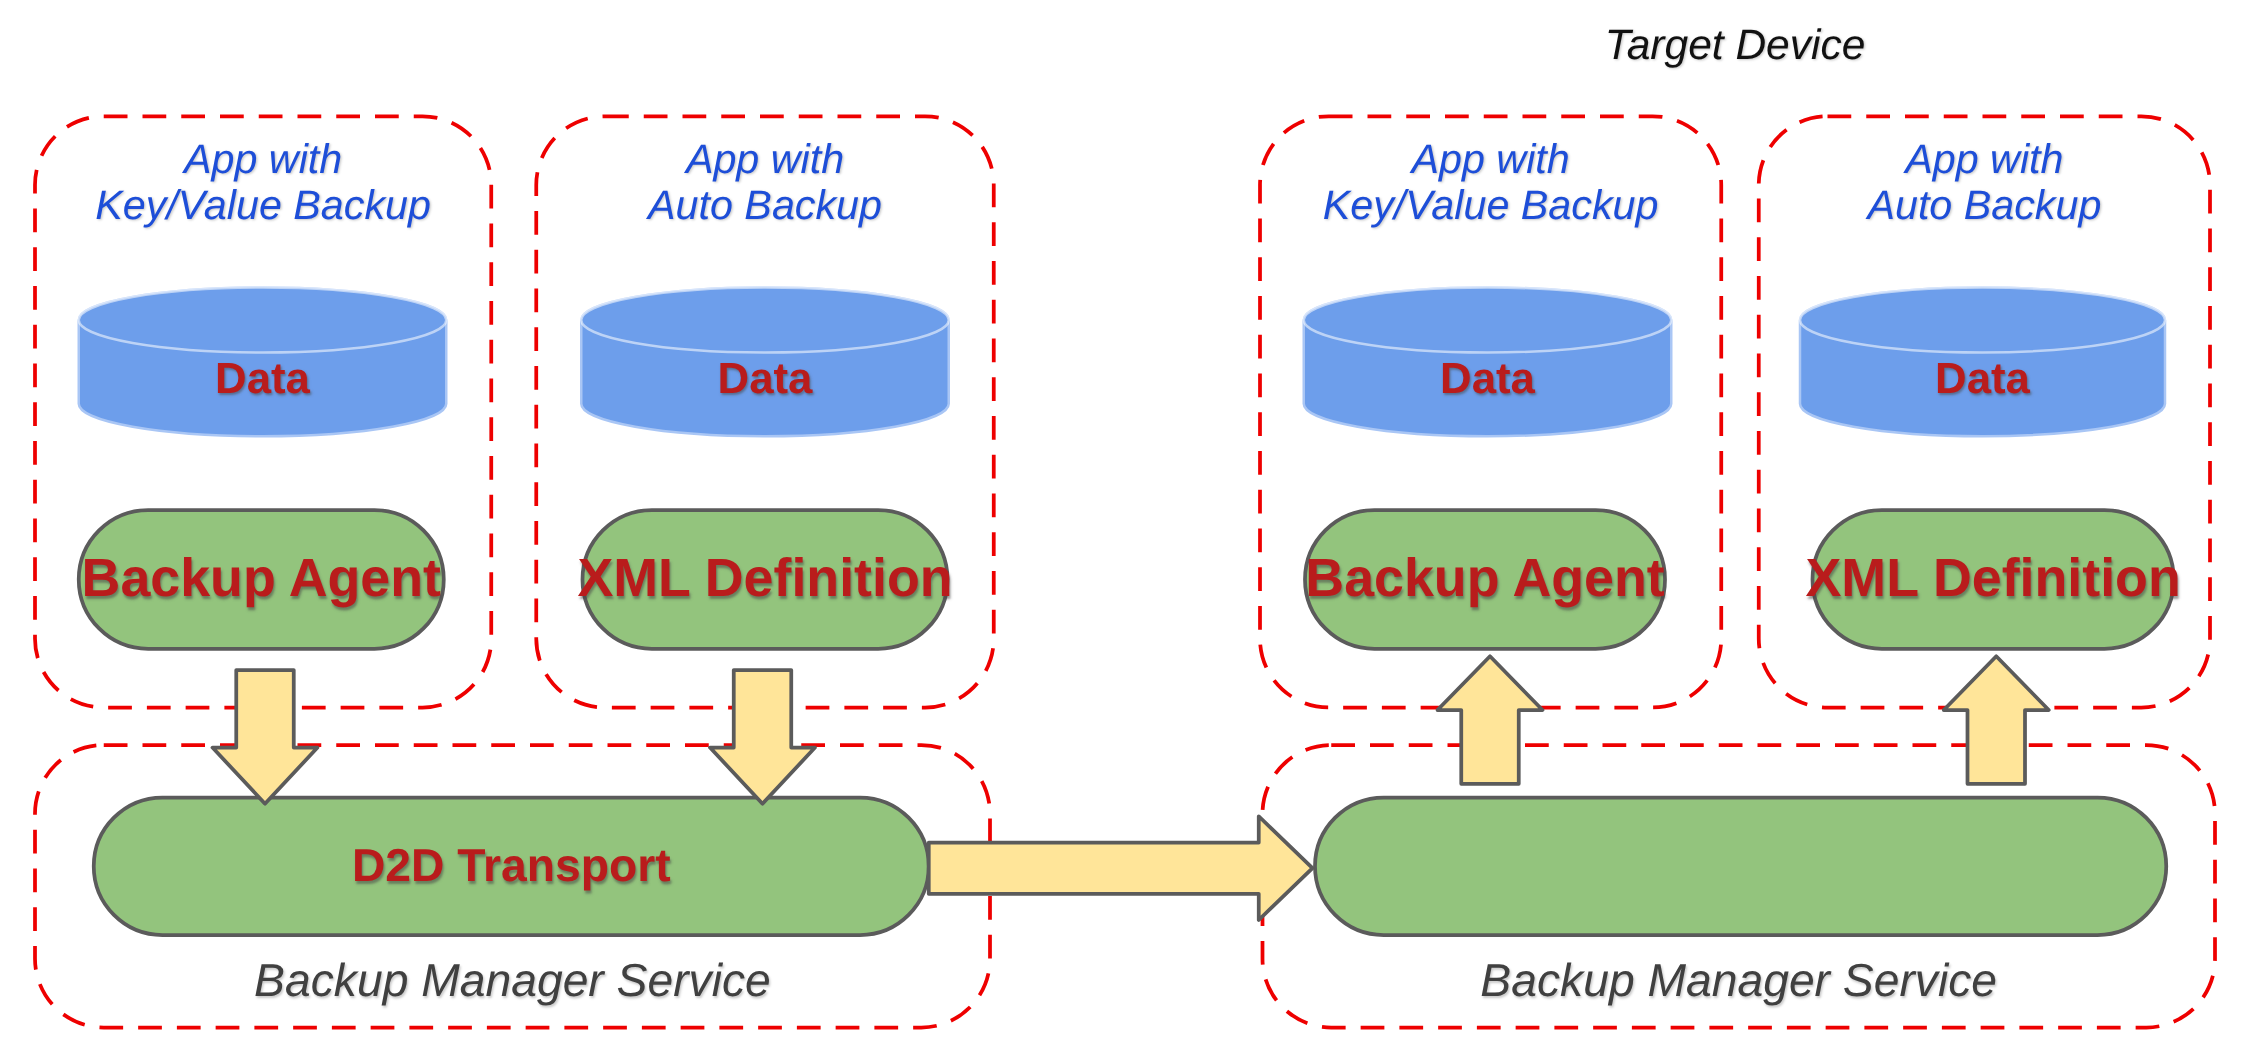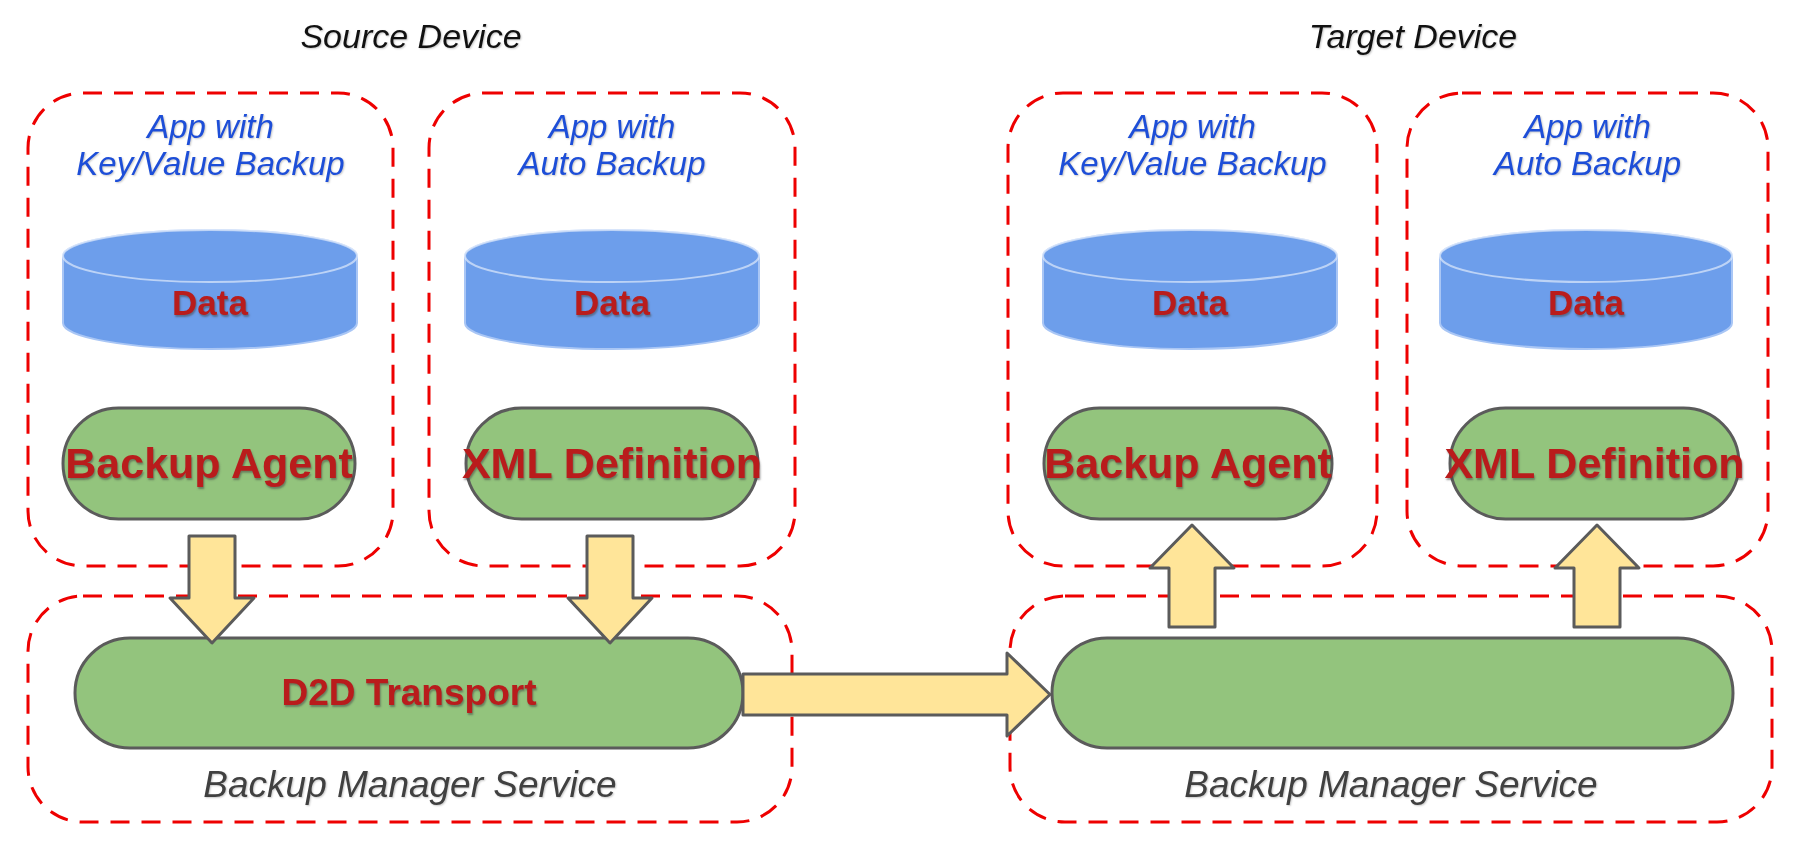--- a/index.html
+++ b/index.html
@@ -95,22 +95,21 @@
 
     <g fill="#ffe599" stroke="#5b5b5b" stroke-width="3" stroke-linejoin="round">
       <path d="M189 536 L235 536 L235 598 L254 598 L212 643 L170 598 L189 598 Z"></path>
       <path d="M587 536 L633 536 L633 598 L652 598 L610 643 L568 598 L587 598 Z"></path>
       <path d="M743 674 L1007 674 L1007 653 L1050 694.5 L1007 736 L1007 715 L743 715 Z"></path>
       <path d="M1192 525 L1234 568 L1215 568 L1215 627 L1169 627 L1169 568 L1150 568 Z"></path>
       <path d="M1597 525 L1639 568 L1620 568 L1620 627 L1574 627 L1574 568 L1555 568 Z"></path>
     </g>
   </svg>
 
-  <div class="txt device-title" style="left:161px; top:12px; width:500px; height:48px;">Source Device</div>
-  <div class="txt device-title" style="left:1163px; top:12px; width:500px; height:48px;text-align:center;">Target Device</div>
+  <div class="txt device-title" style="left:1138px; top:12px; width:500px; height:48px;text-align:center;">Target Device</div>
 
   <div class="txt app-title" style="left:28px; top:105px; width:365px; height:80px;">
     <div>App with</div>
     <div>Key/Value Backup</div>
   </div>
   <div class="txt white-label data-label" style="left:63px; top:256px; width:294px; height:93px;">Data</div>
   <div class="txt white-label pill-label" style="left:63px; top:408px; width:292px; height:111px;">Backup Agent</div>
 
   <div class="txt app-title" style="left:429px; top:105px; width:366px; height:80px;">
     <div>App with</div>

